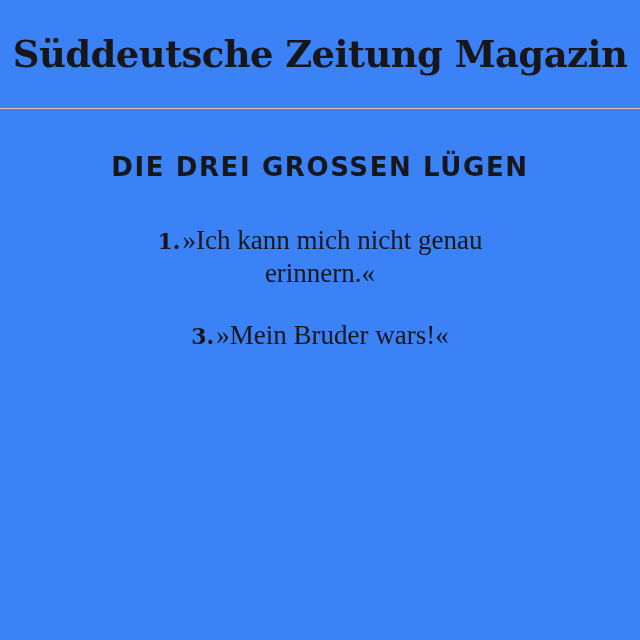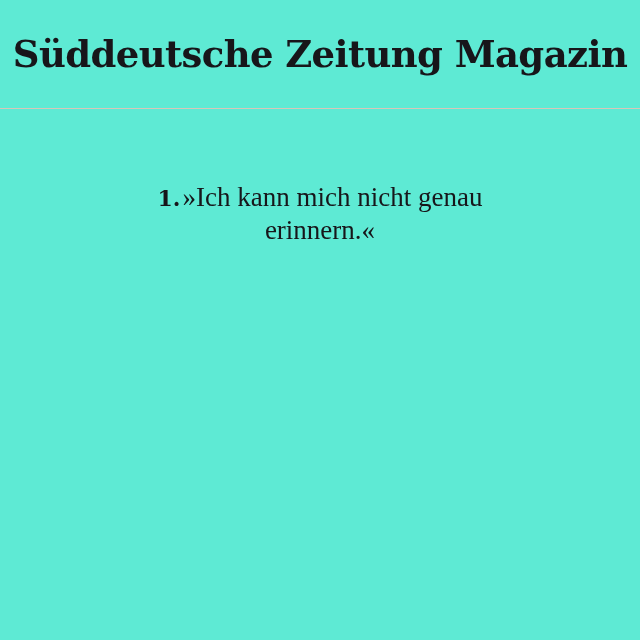--- a/index.html
+++ b/index.html
@@ -10,21 +10,21 @@
     width: 640px;
     height: 640px;
     background: #fdf1e8;
     font-family: "Liberation Serif", serif;
     overflow: hidden;
   }
   .page {
     position: relative;
     width: 640px;
     height: 640px;
-    background: #5eead4;
+    background: #3b82f6;
     box-sizing: border-box;
   }
   
   .masthead {
     height: 108px;
     display: flex;
     align-items: center;
     justify-content: center;
     padding: 0 24px;
     box-sizing: border-box;
@@ -61,21 +61,21 @@
   }
   .subhead {
     font-family: "Liberation Serif", serif;
     font-style: italic;
     font-size: 25px;
     color: #17161a;
     margin-top: 16px;
     letter-spacing: 0.2px;
   }
   .list {
-    margin-top: 28px;
+    margin-top: 42px;
   }
   .item {
     margin-bottom: 30px;
     line-height: 1.22;
     font-size: 27px;
     color: #17161a;
     padding: 0 60px;
   }
   .item:last-child {
     margin-bottom: 0;
@@ -101,27 +101,31 @@
 <div class="page">
 
   <div class="masthead">
     <div class="masthead-title">Süddeutsche Zeitung Magazin</div>
   </div>
 
   <div class="divider"></div>
 
   <div class="content">
 
+    <h1 class="headline">DIE DREI GROSSEN LÜGEN</h1>
 
 
     <div class="list">
 
       <div class="item">
         <span class="num">1.</span><span class="txt">»Ich kann mich nicht genau erinnern.«</span>
       </div>
 
 
+      <div class="item">
+        <span class="num">3.</span><span class="txt">»Mein Bruder wars!«</span>
+      </div>
 
     </div>
 
     <div class="bottom-space"></div>
   </div>
 </div>
 
 </body></html>

